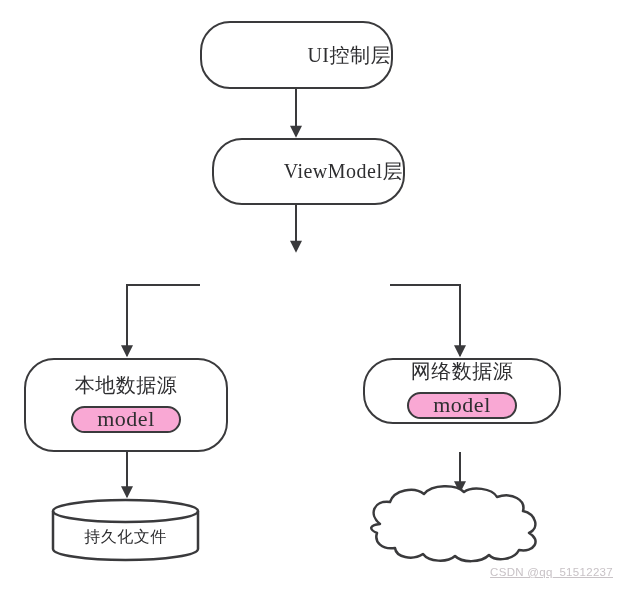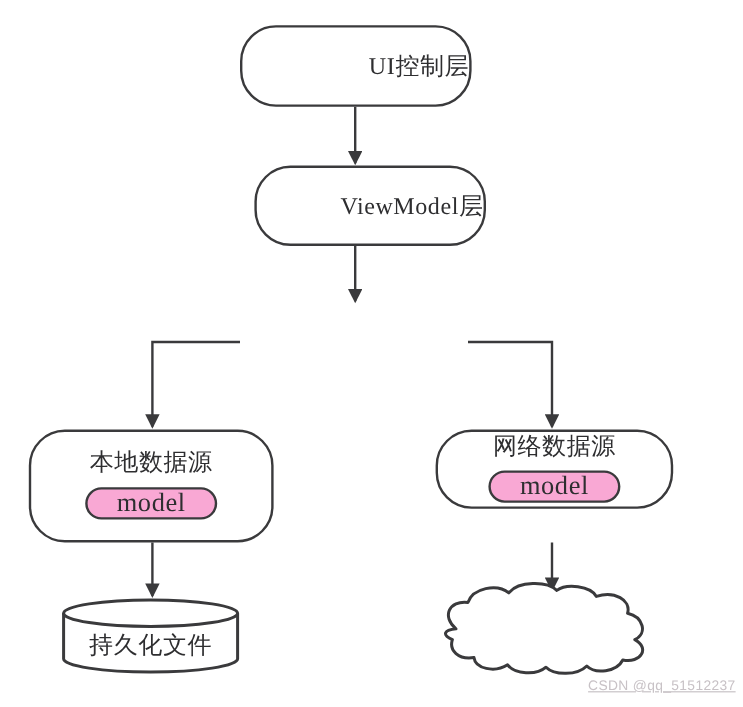--- a/index.html
+++ b/index.html
@@ -62,21 +62,21 @@
     justify-content: center;
     font-size: 22px;
     letter-spacing: 0.5px;
     text-align: center;
   }
   .shape-label {
     position: absolute;
     display: flex;
     align-items: center;
     justify-content: center;
-    font-size: 20px;
+    font-size: 16px;
     letter-spacing: 0.5px;
   }
   .watermark {
     position: absolute;
     right: 6px;
     top: 566px;
     font-family: "Liberation Sans", "DejaVu Sans", sans-serif;
     font-size: 11.5px;
     color: var(--watermark);
     letter-spacing: 0.3px;

